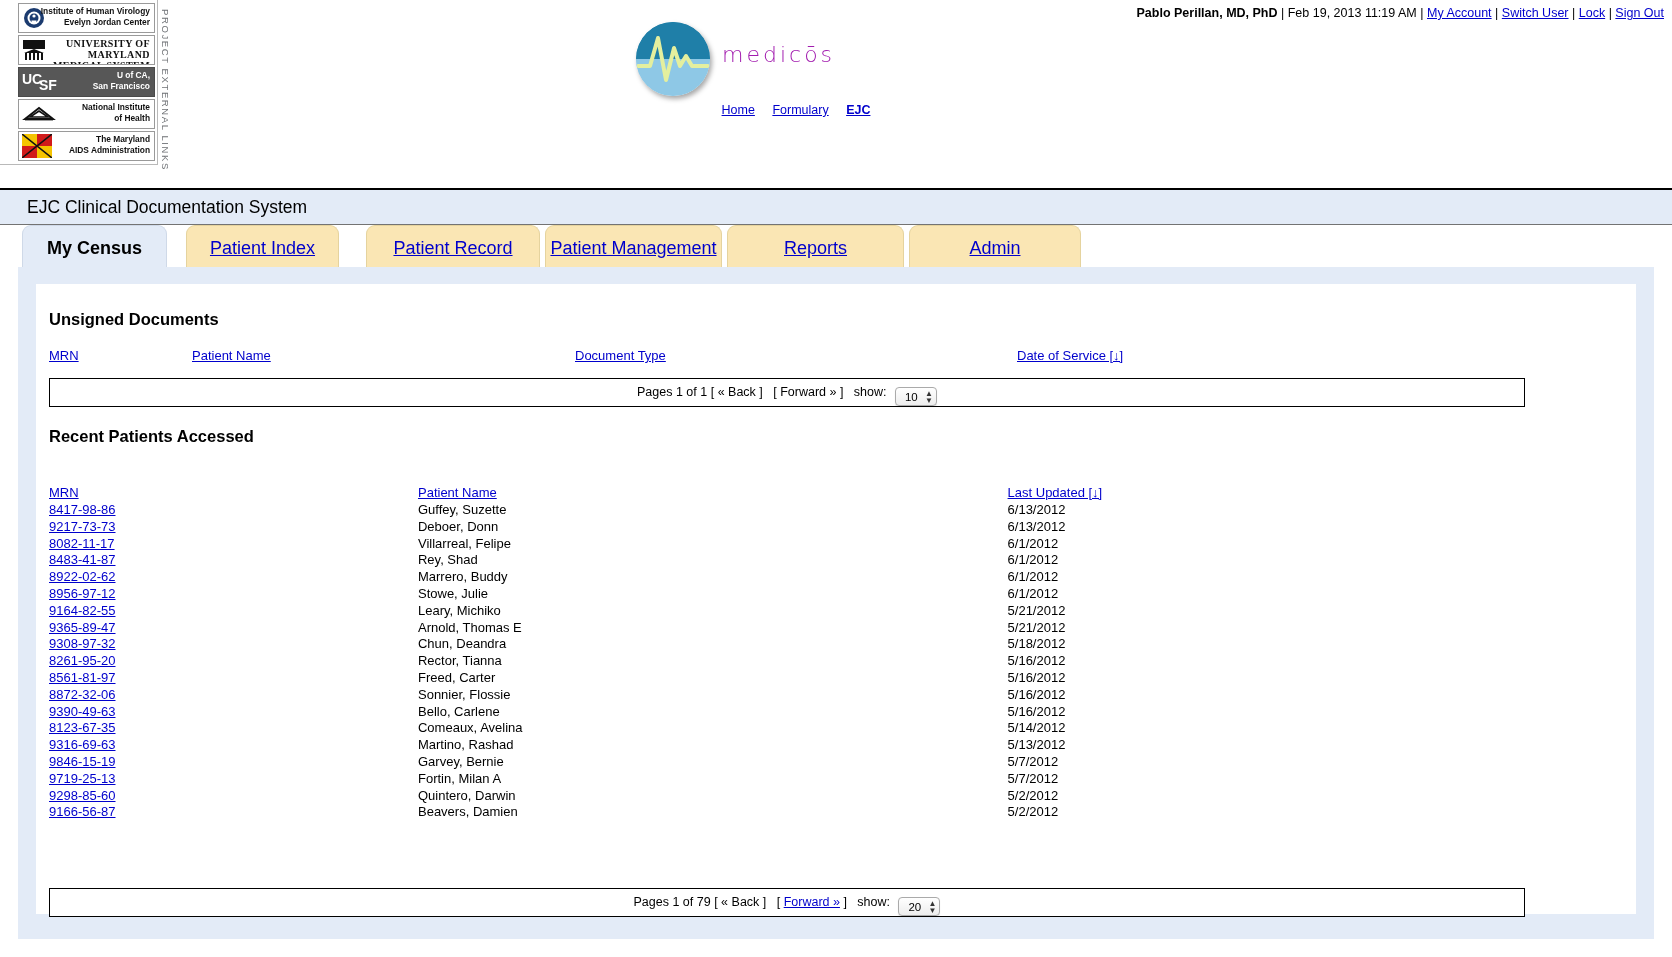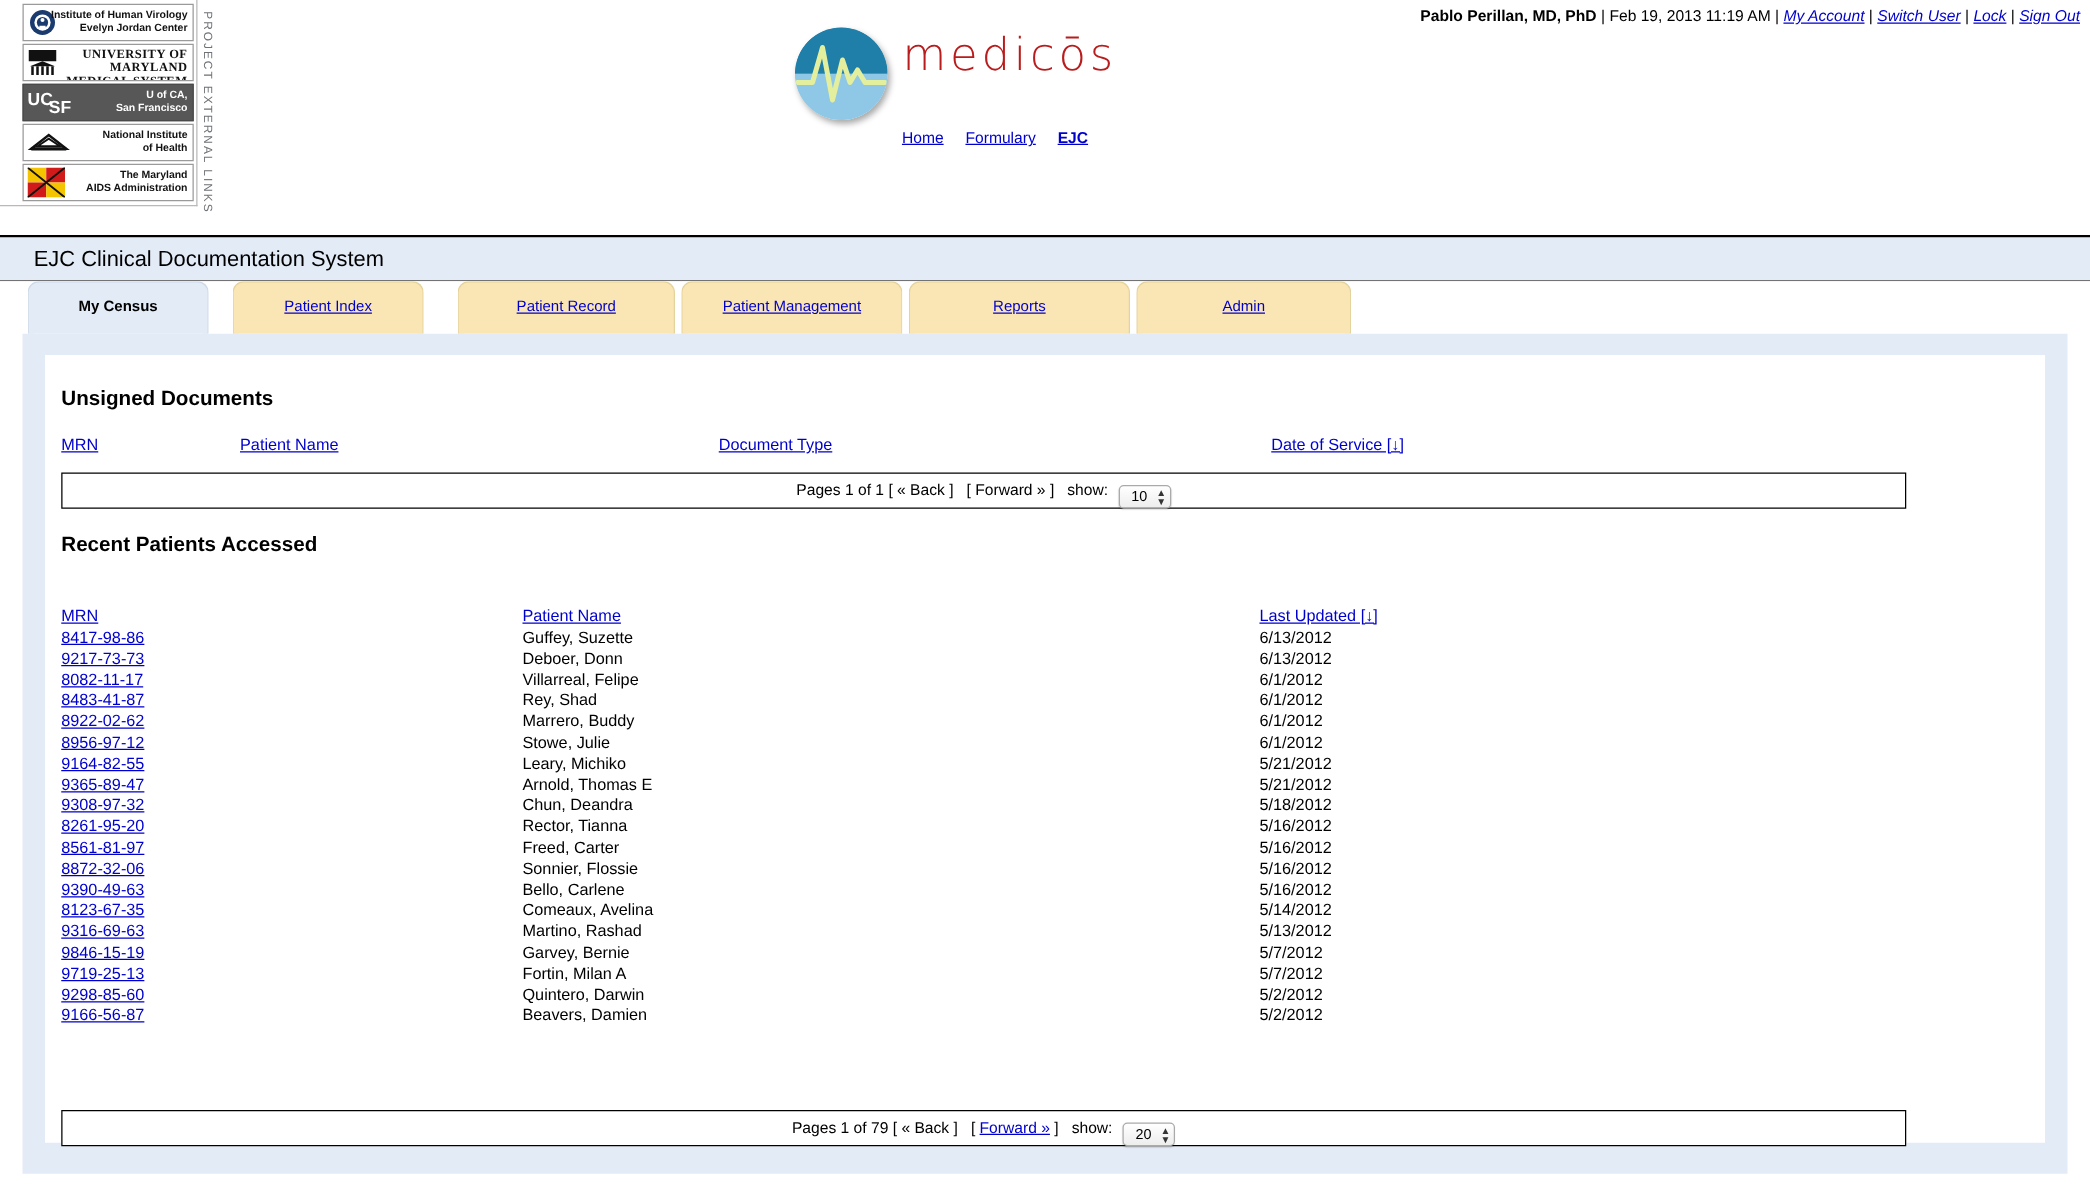--- a/index.html
+++ b/index.html
@@ -101,23 +101,23 @@
     position: absolute;
     left: 0; top: 0;
     width: 74px; height: 74px;
     border-radius: 50%;
     background: linear-gradient(#1f7fa8 0%, #2a87ae 48%, #86c2e0 52%, #9fd0e8 100%);
     box-shadow: 2px 3px 5px rgba(0,0,0,.35);
     overflow: hidden;
   }
   .brand-words {
     position: absolute;
-    left: 86px; top: 5px;
-    color: #b91c1c;
-    font-size: 36px;
+    left: 86px; top: 15px;
+    color: #a21caf;
+    font-size: 22px;
     letter-spacing: 3px;
     line-height: 35px;
     font-family: "DejaVu Sans", sans-serif;
     font-weight: 300;
   }
   .brand-nav {
     position: absolute;
     left: 636px;
     top: 103px;
     width: 320px;
@@ -134,21 +134,21 @@
   
   .userstrip {
     position: absolute;
     right: 8px;
     top: 6px;
     font-size: 12.5px;
     color: #000;
     white-space: nowrap;
   }
   .userstrip b { font-weight: bold; }
-  .userstrip a { color: #0000cc; text-decoration: underline; font-style: italic; }
+  .userstrip a { color: #0000cc; text-decoration: underline; }
   .sep { color: #000; }
 
   
   .hr-black {
     position: absolute;
     left: 0; top: 188px;
     width: 1672px; height: 2px;
     background: #000000;
   }
 
@@ -182,21 +182,21 @@
     border-radius: 9px 9px 0 0;
     background: #fae6b4;
     border: 1px solid #e5d39e;
     border-bottom: none;
     text-align: center;
     box-sizing: border-box;
   }
   .tab span {
     display: block;
     margin-top: 12px;
-    font-size: 12px;
+    font-size: 18px;
     color: #0000cc;
     text-decoration: underline;
   }
   .tab.active {
     background: #e3ebf7;
     border-color: #cfd9e8;
   }
   .tab.active span {
     color: #000;
     font-weight: bold;

